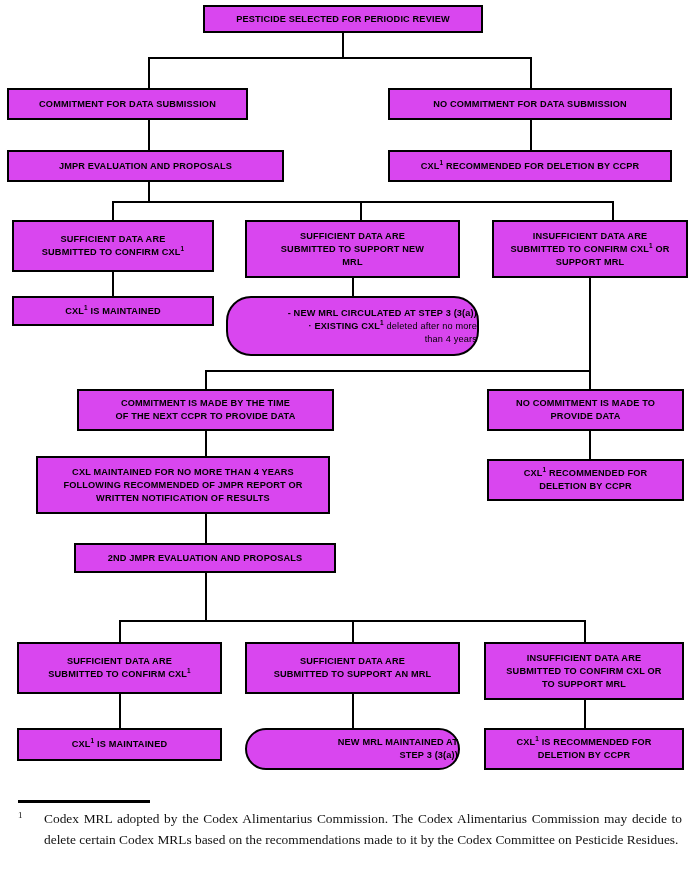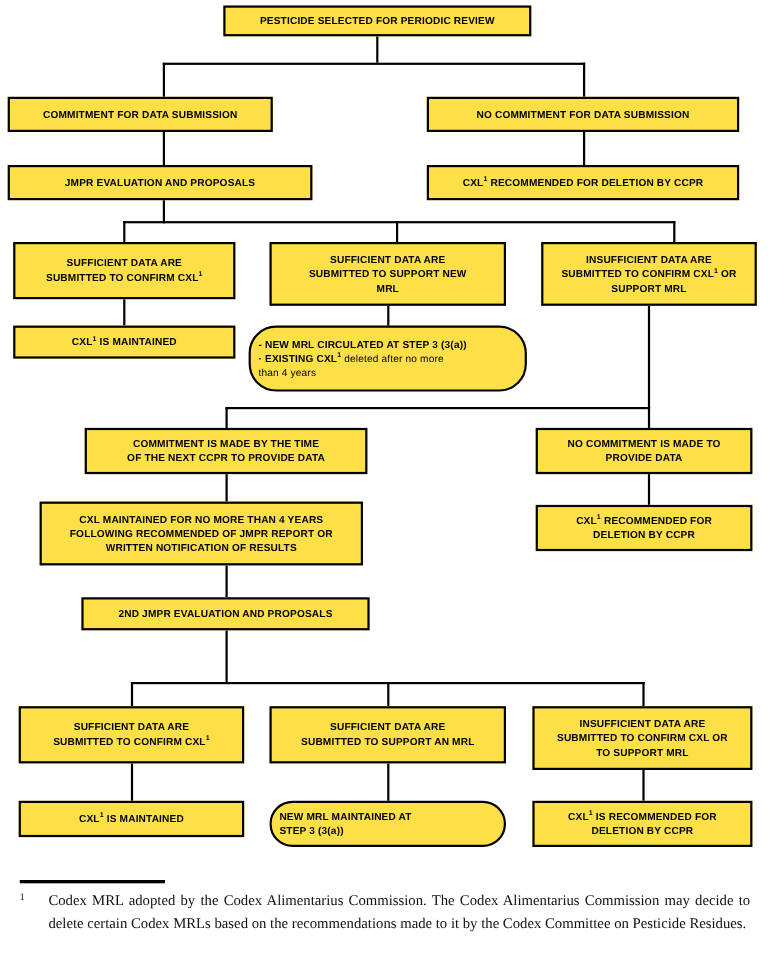--- a/index.html
+++ b/index.html
@@ -15,37 +15,37 @@
     position: relative;
     width: 700px;
     height: 874px;
     background: #ffffff;
     overflow: hidden;
   }
   .box {
     position: absolute;
     box-sizing: border-box;
     border: 2px solid #000000;
-    background: #fde047;
+    background: #d946ef;
     display: flex;
     align-items: center;
     justify-content: center;
     text-align: center;
     font-family: "Liberation Sans", sans-serif;
     font-weight: bold;
     font-size: 9.2px;
     letter-spacing: 0.15px;
     line-height: 13px;
     color: #000000;
     padding: 2px 0;
     z-index: 2;
   }
   .box.left-align {
     justify-content: flex-start;
-    text-align: left;
+    text-align: right;
     padding-left: 7px;
     border-radius: 25px;
   }
   .box .txt { width: 100%; }
   sup {
     font-size: 6.4px;
     vertical-align: super;
     line-height: 0;
   }
   .lower {

